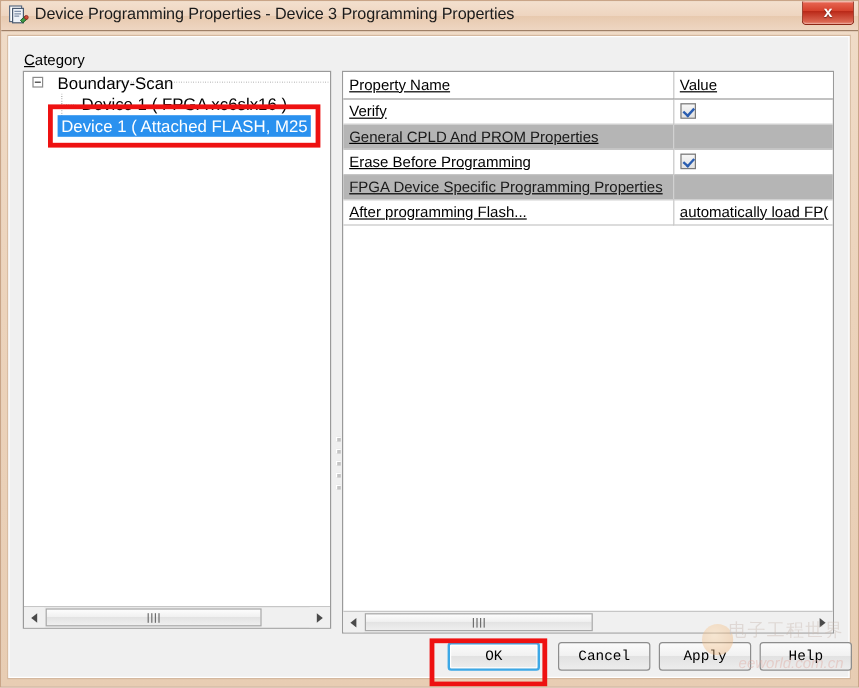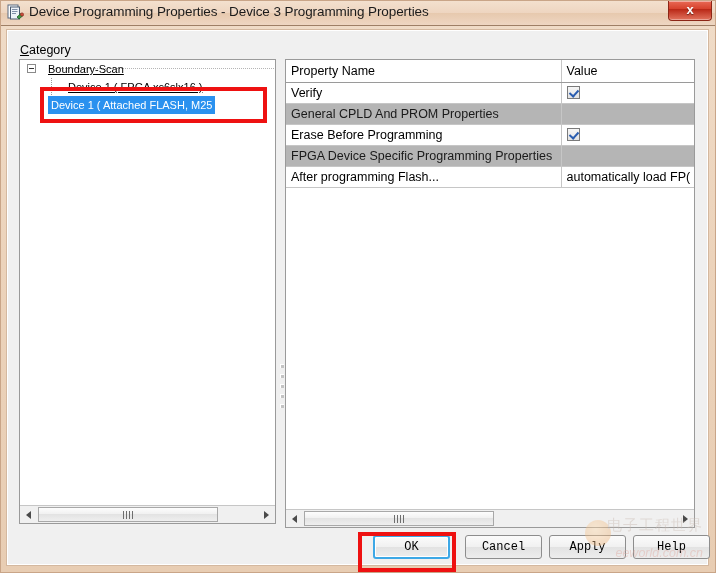--- a/index.html
+++ b/index.html
@@ -108,24 +108,23 @@
   .tree-inner {
     position: absolute;
     left: 0; top: 0; right: 0;
     bottom: 20px;
     overflow: hidden;
   }
   .tree-row {
     position: relative;
     height: 18px;
     line-height: 18px;
-    font-size: 11px;
+    font-size: 14px;
     color: #000;
     white-space: nowrap;
-    text-decoration: underline;
   }
   .tree-row.lvl0 { padding-left: 28px; }
   .tree-row.lvl1 { padding-left: 48px; }
   .tree-row.lvl2 { padding-left: 28px; }
   .tree-row .sel {
     background: #2a91ef;
     color: #ffffff;
     padding: 0 3px 0 3px;
     display: inline-block;
     line-height: 18px;
@@ -446,21 +445,21 @@
     <div class="splitter">
       <span class="grip">
         <i></i>
           <i></i>
           <i></i>
           <i></i>
           <i></i>
       </span>
     </div>
 
-    <div class="prop-panel" style="left:277px; top:28px; width:410px; height:469px;">
+    <div class="prop-panel" style="left:277px; top:28px; width:410px; height:469px;text-decoration:underline;">
       <table class="prop-table">
         <thead>
           <tr>
             <th class="col-name">Property Name</th>
             <th class="col-value">Value</th>
           </tr>
         </thead>
         <tbody>
           <tr>
             <td>Verify</td>

